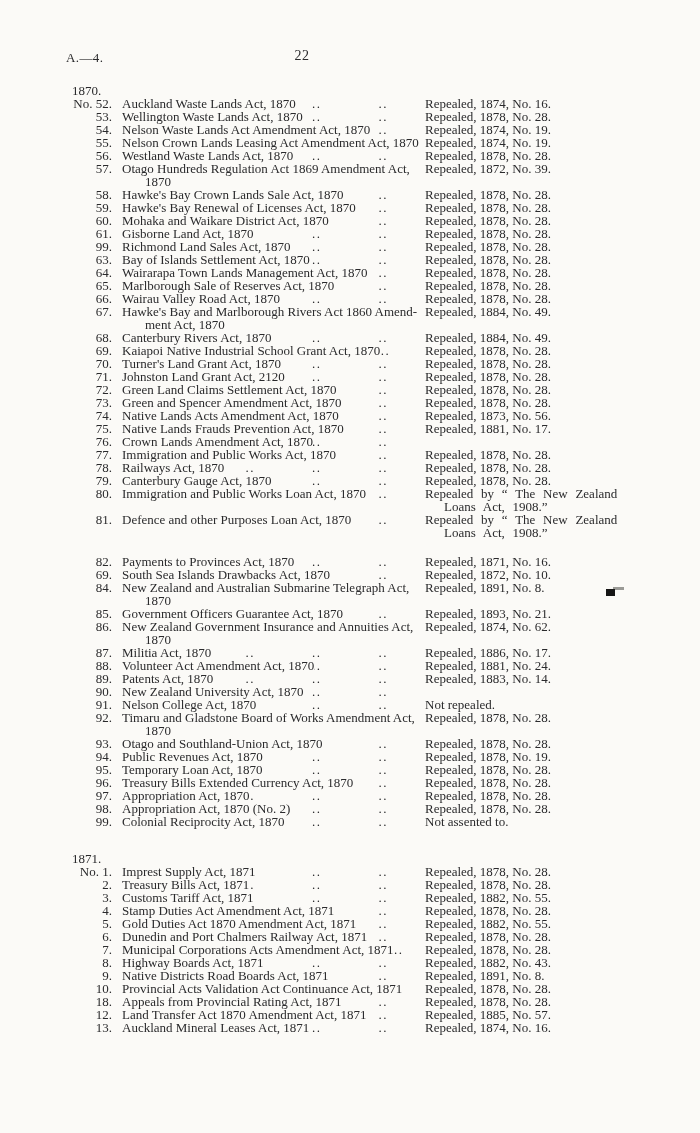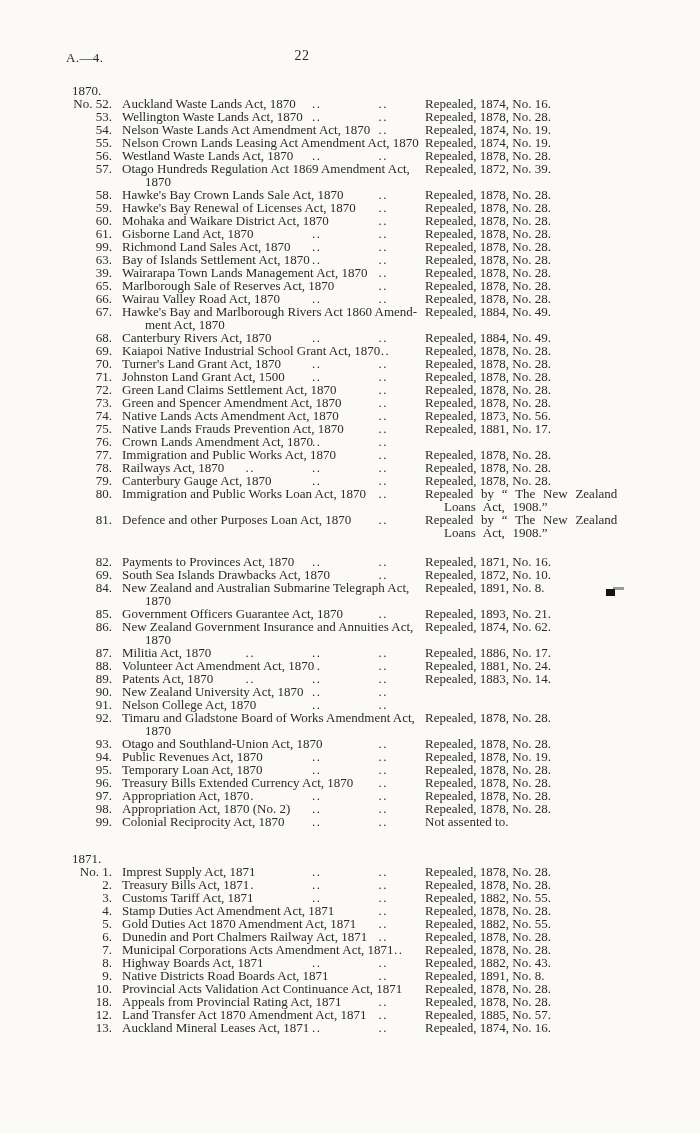--- a/index.html
+++ b/index.html
@@ -256,21 +256,21 @@
       </div>
 
     </div>
     <div class="col-status">
       <div class="s-line1">Repealed, 1878, No. 28.</div>
 
     </div>
   </div>
 
   <div class="row">
-    <div class="col-no">39.</div>
+    <div class="col-no">64.</div>
     <div class="col-title">
       <div class="t-line1">
         <span class="t-text">Wairarapa Town Lands Management Act, 1870</span>
         <span class="dots">
                   <span class="dot-pair">..</span>
                 </span>
       </div>
 
     </div>
     <div class="col-status">
@@ -383,21 +383,21 @@
     <div class="col-status">
       <div class="s-line1">Repealed, 1878, No. 28.</div>
 
     </div>
   </div>
 
   <div class="row">
     <div class="col-no">71.</div>
     <div class="col-title">
       <div class="t-line1">
-        <span class="t-text">Johnston Land Grant Act, 1500</span>
+        <span class="t-text">Johnston Land Grant Act, 2120</span>
         <span class="dots">
                   <span class="dot-pair">..</span>
                   <span class="dot-pair">..</span>
                 </span>
       </div>
 
     </div>
     <div class="col-status">
       <div class="s-line1">Repealed, 1878, No. 28.</div>
 
@@ -739,20 +739,24 @@
     <div class="col-no">91.</div>
     <div class="col-title">
       <div class="t-line1">
         <span class="t-text">Nelson College Act, 1870</span>
         <span class="dots">
                   <span class="dot-pair">..</span>
                   <span class="dot-pair">..</span>
                   <span class="dot-pair">..</span>
                 </span>
       </div>
+
+    </div>
+    <div class="col-status">
+      <div class="s-line1">Not repealed.</div>
 
     </div>
   </div>
 
   <div class="row">
     <div class="col-no">92.</div>
     <div class="col-title">
       <div class="t-line1">
         <span class="t-text">Timaru and Gladstone Board of Works Amendment Act,</span>
         <span class="dots"></span>

